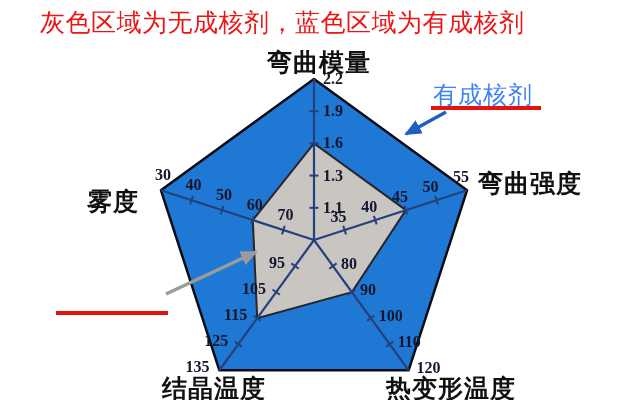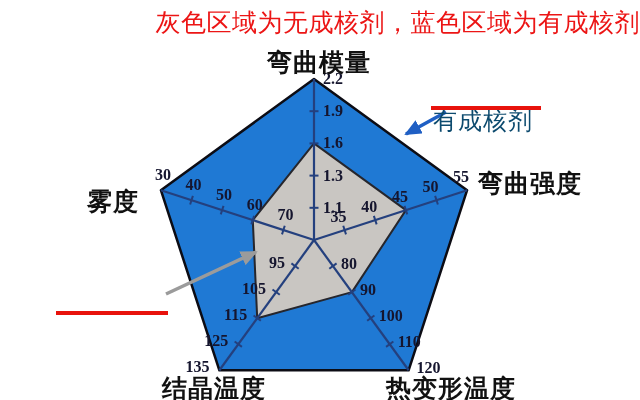--- a/index.html
+++ b/index.html
@@ -2,26 +2,26 @@
 <html><head>
 <meta charset="utf-8">
 <style>
   html,body { margin:0; padding:0; background:#ffffff; }
   .stage {
     position:relative; width:640px; height:400px; background:#ffffff;
     overflow:hidden; font-family:"Liberation Sans", sans-serif;
   }
   .chart-title {
     position:absolute; left:40px; top:6px; width:600px;
-    text-align:right; font-size:25px; font-weight:500;
+    text-align:left; font-size:25px; font-weight:500;
     color:#ec1515; letter-spacing:0.5px; white-space:nowrap;font-family:Liberation Serif, serif;
   }
   .anno {
-    position:absolute; font-size:24px; color:#0c4a6e;
-    letter-spacing:1px; white-space:nowrap;margin-top:26px;
+    position:absolute; font-size:24px; color:#3b82f6;
+    letter-spacing:1px; white-space:nowrap;
   }
   .anno-underline { position:absolute; height:4px; background:#e8120c; }
   svg.radar { position:absolute; left:0; top:0; }
 </style>
 </head>
 <body>
 
 <div class="stage">
 
   <div class="chart-title">灰色区域为无成核剂，蓝色区域为有成核剂</div>

